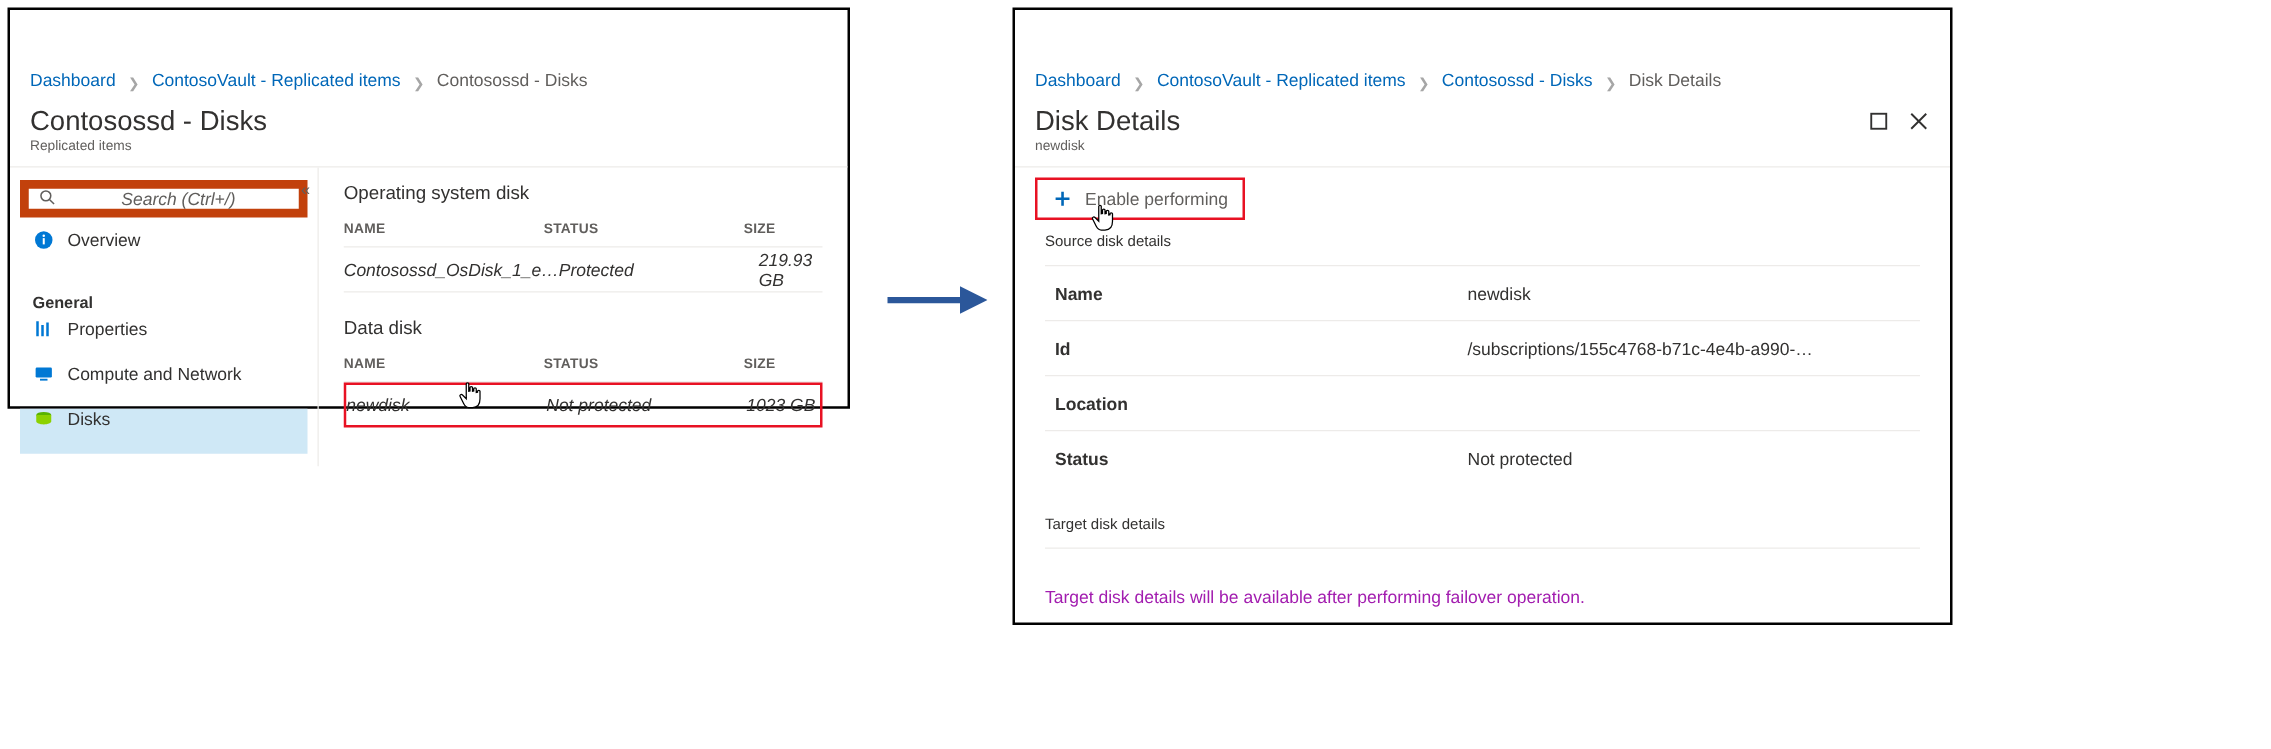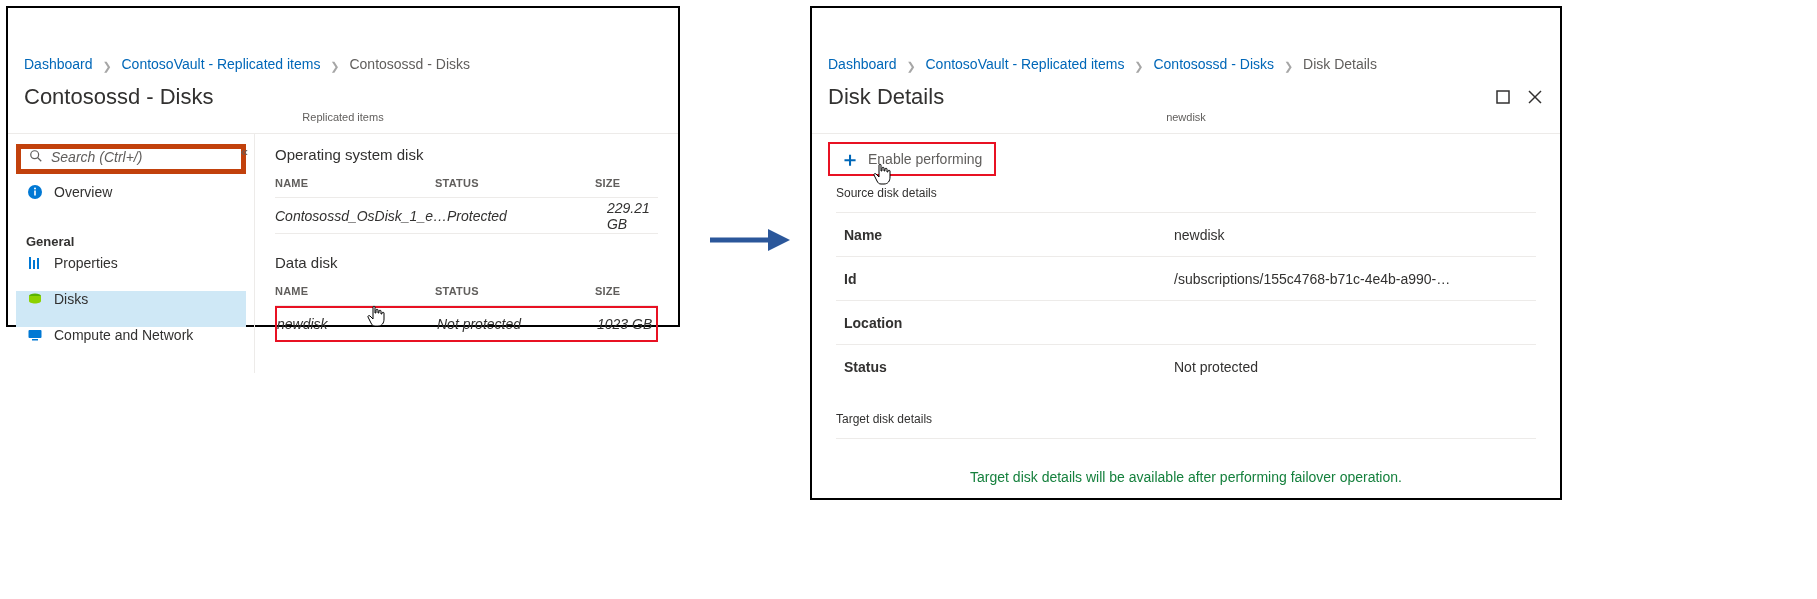--- a/index.html
+++ b/index.html
@@ -28,41 +28,42 @@
   .crumb-link { color: #0067b8; text-decoration: none; }
   .crumb-sep { color: #a6a6a6; margin: 0 6px; font-size: 11px; position: relative; top:1px; }
   .crumb-current { color: #605e5c; }
   
   .page-header {
     padding: 6px 16px 10px;
     border-bottom: 1px solid #edebe9;
     position: relative;
   }
   .page-title { font-size: 22px; font-weight: 400; color: #323130; }
-  .page-subtitle { font-size: 11px; color: #605e5c; margin-top:1px;text-align:center; }
+  .page-subtitle { font-size: 11px; color: #605e5c; margin-top:1px; }
   .header-actions { position: absolute; right: 16px; top: 10px; display:flex; gap:14px; }
   .header-icon { width:18px; height:18px; display:inline-flex; align-items:center; justify-content:center; cursor:pointer; color:#323130; }
   .header-icon svg { width:16px; height:16px; stroke:#323130; fill:none; stroke-width:1.5; }
   
   .left-body { display:flex; height: calc(100% - 78px); }
   .sidebar {
     width: 247px;
     border-right: 1px solid #edebe9;
     padding: 10px 8px 0;
     position: relative;
   }
   .collapse-caret {
     position:absolute; top:10px; right:6px; font-size:13px; color:#605e5c; cursor:pointer;
   }
   .search-box {
     display:flex; 
-    border:5px solid #c2410c;
+    border:7px solid #c2410c;
     height:30px; padding:0 8px;
     color:#605e5c; font-style:italic;
     margin-bottom: 10px;
+    gap: 44px;
   }
   .search-box .mag { margin-right:8px; font-style:normal; color:#605e5c; }
   .nav-item {
     display:flex; align-items:flex-start;
     height:36px; padding:0 10px;
     cursor:pointer;
     color:#323130;
   }
   .nav-item .icon { width:18px; display:inline-flex; align-items:center; justify-content:center; margin-right:10px; }
   .nav-item.selected { background:#cfe8f6; }
@@ -108,21 +109,21 @@
   .detail-row {
     display:flex; align-items:center;
     height:44px;
     border-top:1px solid #edebe9;
     padding:0 8px;
     margin:0 24px;
   }
   .detail-row:last-of-type { border-bottom:1px solid #edebe9; }
   .detail-label { flex:0 0 330px; font-weight:600; }
   .detail-value { flex:1; color:#323130; font-weight:400; }
-  .target-msg { padding: 30px 24px 0; color:#15803d;text-align:center; }
+  .target-msg { padding: 30px 24px 0; color:#a21caf; }
   
   .arrow {
     position:absolute;
     left:708px; top:225px;
     width:82px; height:30px;
   }
   .arrow svg { width:82px; height:30px; }
 </style>
 </head>
 <body>
@@ -165,50 +166,50 @@
       <div class="nav-item">
         <span class="icon">
           <svg viewBox="0 0 16 16" width="16" height="16">
               <rect x="2" y="2" width="2" height="12" fill="#0078d4"></rect>
               <rect x="6" y="5" width="2" height="9" fill="#0078d4"></rect>
               <rect x="10" y="3" width="2" height="11" fill="#0078d4"></rect>
             </svg>
         </span>
         <span>Properties</span>
       </div>
+      <div class="nav-item">
+        <span class="icon">
+          <svg viewBox="0 0 16 16" width="16" height="16">
+              <rect x="1.5" y="3" width="13" height="8" rx="1" fill="#0078d4"></rect>
+              <rect x="5" y="12" width="6" height="1.5" fill="#0078d4"></rect>
+            </svg>
+        </span>
+        <span>Compute and Network</span>
+      </div>
       <div class="nav-item selected">
         <span class="icon">
           <svg viewBox="0 0 16 16" width="16" height="16">
               <ellipse cx="8" cy="5" rx="6" ry="2.5" fill="#59b300"></ellipse>
               <path d="M2 5v5c0 1.4 2.7 2.5 6 2.5s6-1.1 6-2.5V5" fill="#8cd100"></path>
             </svg>
         </span>
         <span>Disks</span>
-      </div>
-      <div class="nav-item">
-        <span class="icon">
-          <svg viewBox="0 0 16 16" width="16" height="16">
-              <rect x="1.5" y="3" width="13" height="8" rx="1" fill="#0078d4"></rect>
-              <rect x="5" y="12" width="6" height="1.5" fill="#0078d4"></rect>
-            </svg>
-        </span>
-        <span>Compute and Network</span>
       </div>
     </div>
     <div class="content-area">
       <div class="section-title">Operating system disk</div>
       <div class="table-header">
         <div class="col-name">NAME</div>
         <div class="col-status">STATUS</div>
         <div class="col-size">SIZE</div>
       </div>
       <div class="table-row">
         <div class="col-name">Contosossd_OsDisk_1_e…</div>
         <div class="col-status">Protected</div>
-        <div class="col-size">229.21 GB</div>
+        <div class="col-size">219.93 GB</div>
       </div>
       <div class="section-gap"></div>
       <div class="section-title">Data disk</div>
       <div class="table-header">
         <div class="col-name">NAME</div>
         <div class="col-status">STATUS</div>
         <div class="col-size">SIZE</div>
       </div>
       <div class="table-row highlight-red" style="position:relative;">
         <div class="col-name">newdisk</div>

